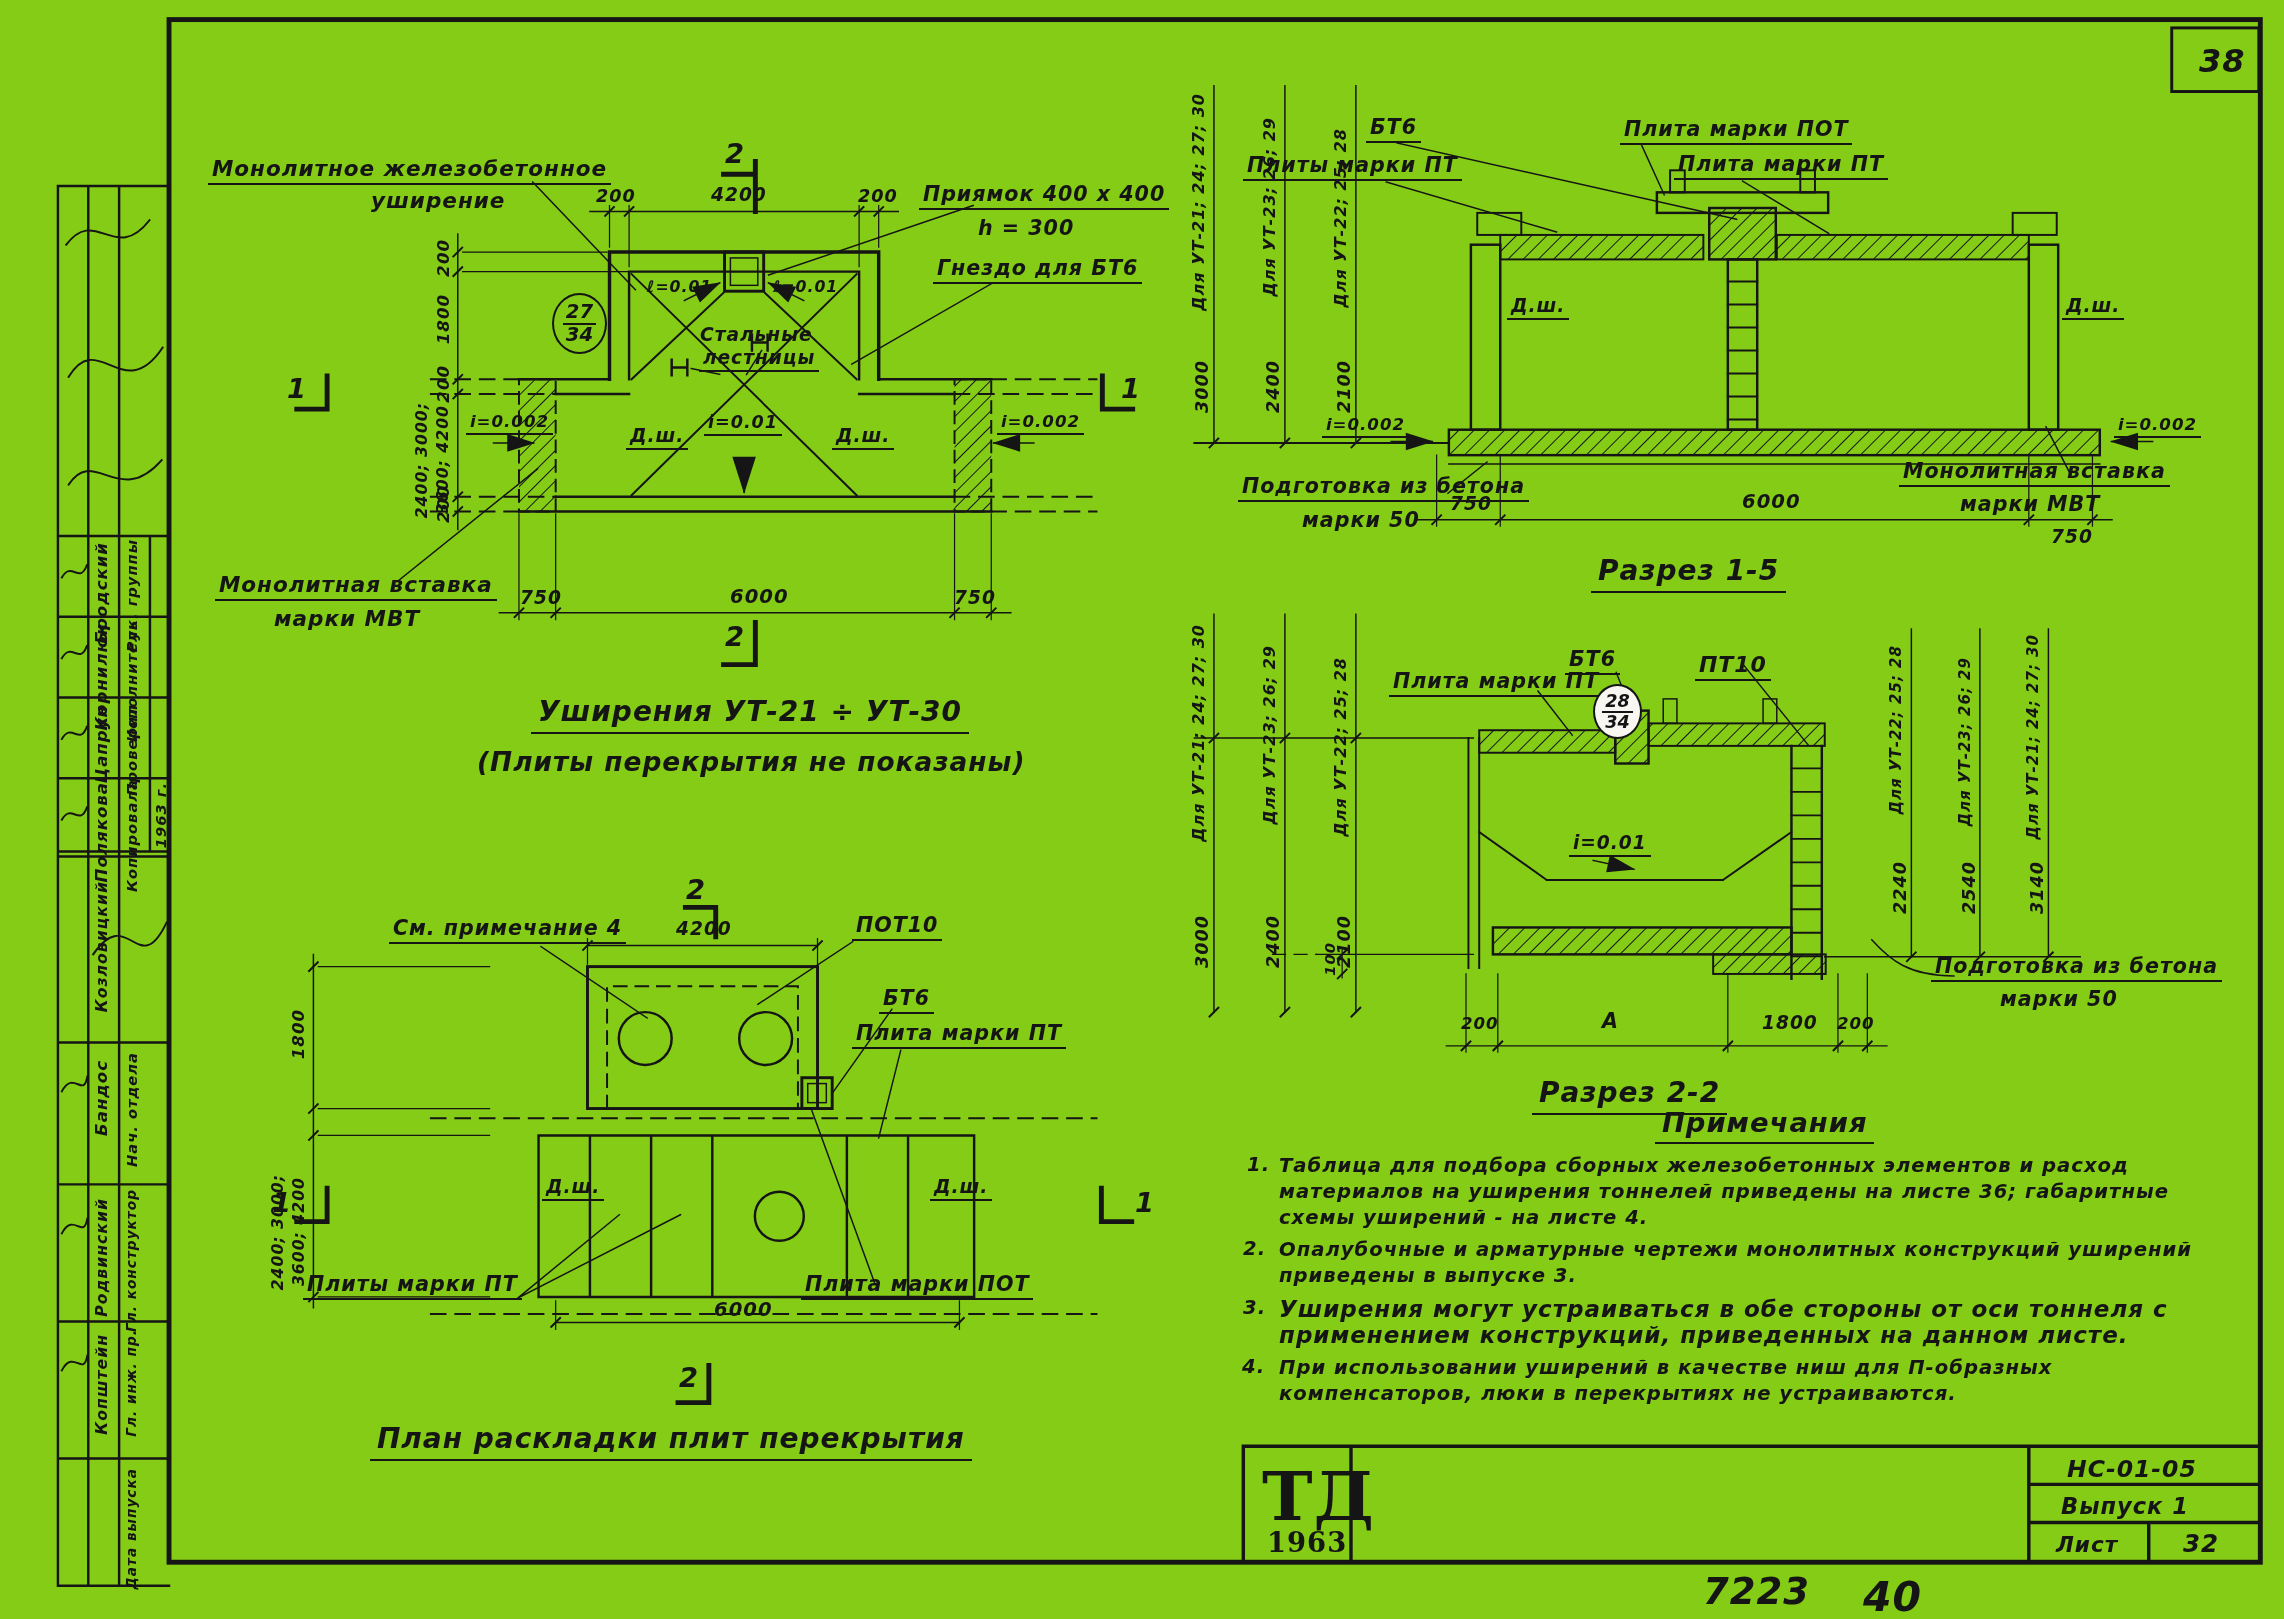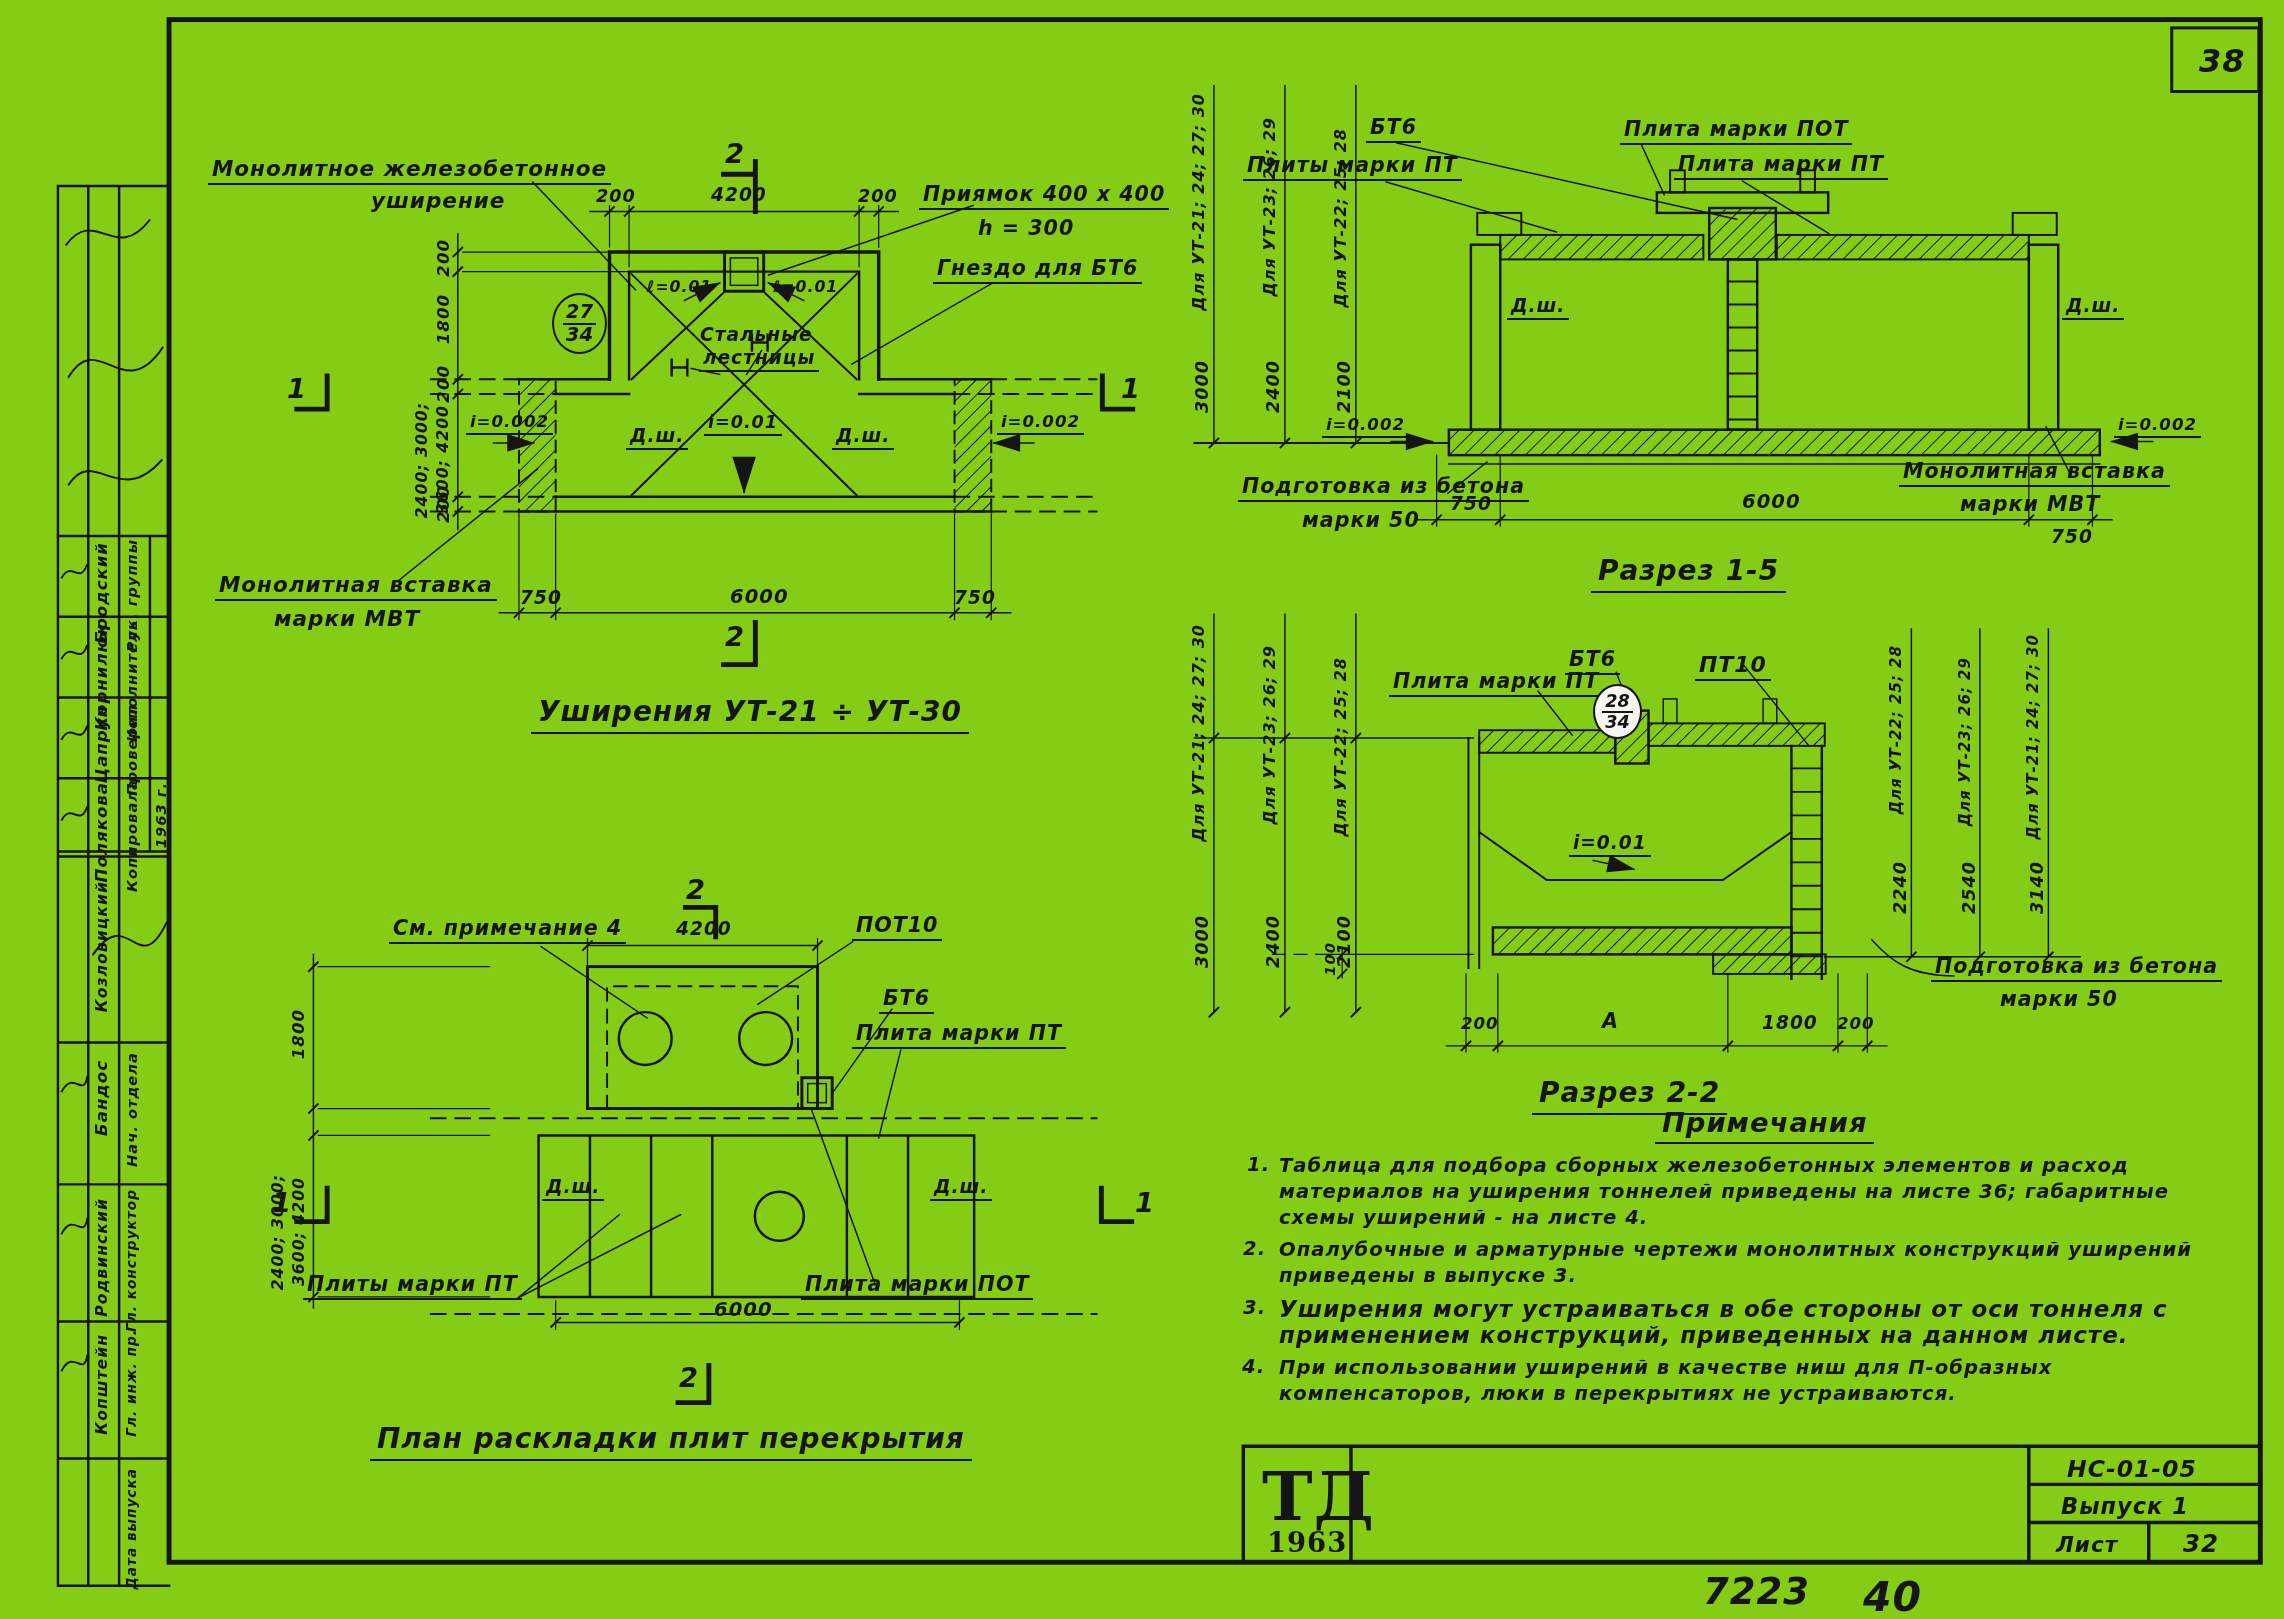--- a/index.html
+++ b/index.html
@@ -207,20 +207,21 @@
 <div class="L" style="left:520px;top:587px;font-size:18.6px;">750</div>
 <div class="L" style="left:730px;top:585px;font-size:19.6px;">6000</div>
 <div class="L" style="left:954px;top:587px;font-size:18.6px;">750</div>
 <div class="L" style="left:725px;top:138px;font-size:27.4px;">2</div>
 <div class="L" style="left:725px;top:621px;font-size:27.4px;">2</div>
 <div class="L" style="left:287px;top:373px;font-size:27.4px;">1</div>
 <div class="L" style="left:1121px;top:373px;font-size:27.4px;">1</div>
 <div class="L u" style="left:215px;top:572px;font-size:21.5px;">Монолитная  вставка</div>
 <div class="L" style="left:274px;top:606px;font-size:21.5px;">марки  МВТ</div>
 <div class="L tt" style="left:531px;top:695px;font-size:28px;">Уширения  УТ-21 ÷ УТ-30</div>
+<div class="L" style="left:477px;top:746px;font-size:26.4px;">(Плиты  перекрытия  не  показаны)</div>
 
 <div class="L u" style="left:389px;top:916px;font-size:20.6px;">См. примечание 4</div>
 <div class="L u" style="left:852px;top:913px;font-size:20.6px;">ПОТ10</div>
 <div class="L u" style="left:879px;top:986px;font-size:20.6px;">БТ6</div>
 <div class="L u" style="left:852px;top:1021px;font-size:20.6px;">Плита марки ПТ</div>
 <div class="L u" style="left:542px;top:1176px;font-size:18.6px;">Д.ш.</div>
 <div class="L u" style="left:930px;top:1176px;font-size:18.6px;">Д.ш.</div>
 <div class="L" style="left:676px;top:918px;font-size:18.6px;">4200</div>
 <div class="L vrt" style="left:289px;top:1009px;font-size:16.6px;">1800</div>
 <div class="L vrt" style="left:268px;top:1174px;font-size:15.7px;">2400; 3000;</div>

